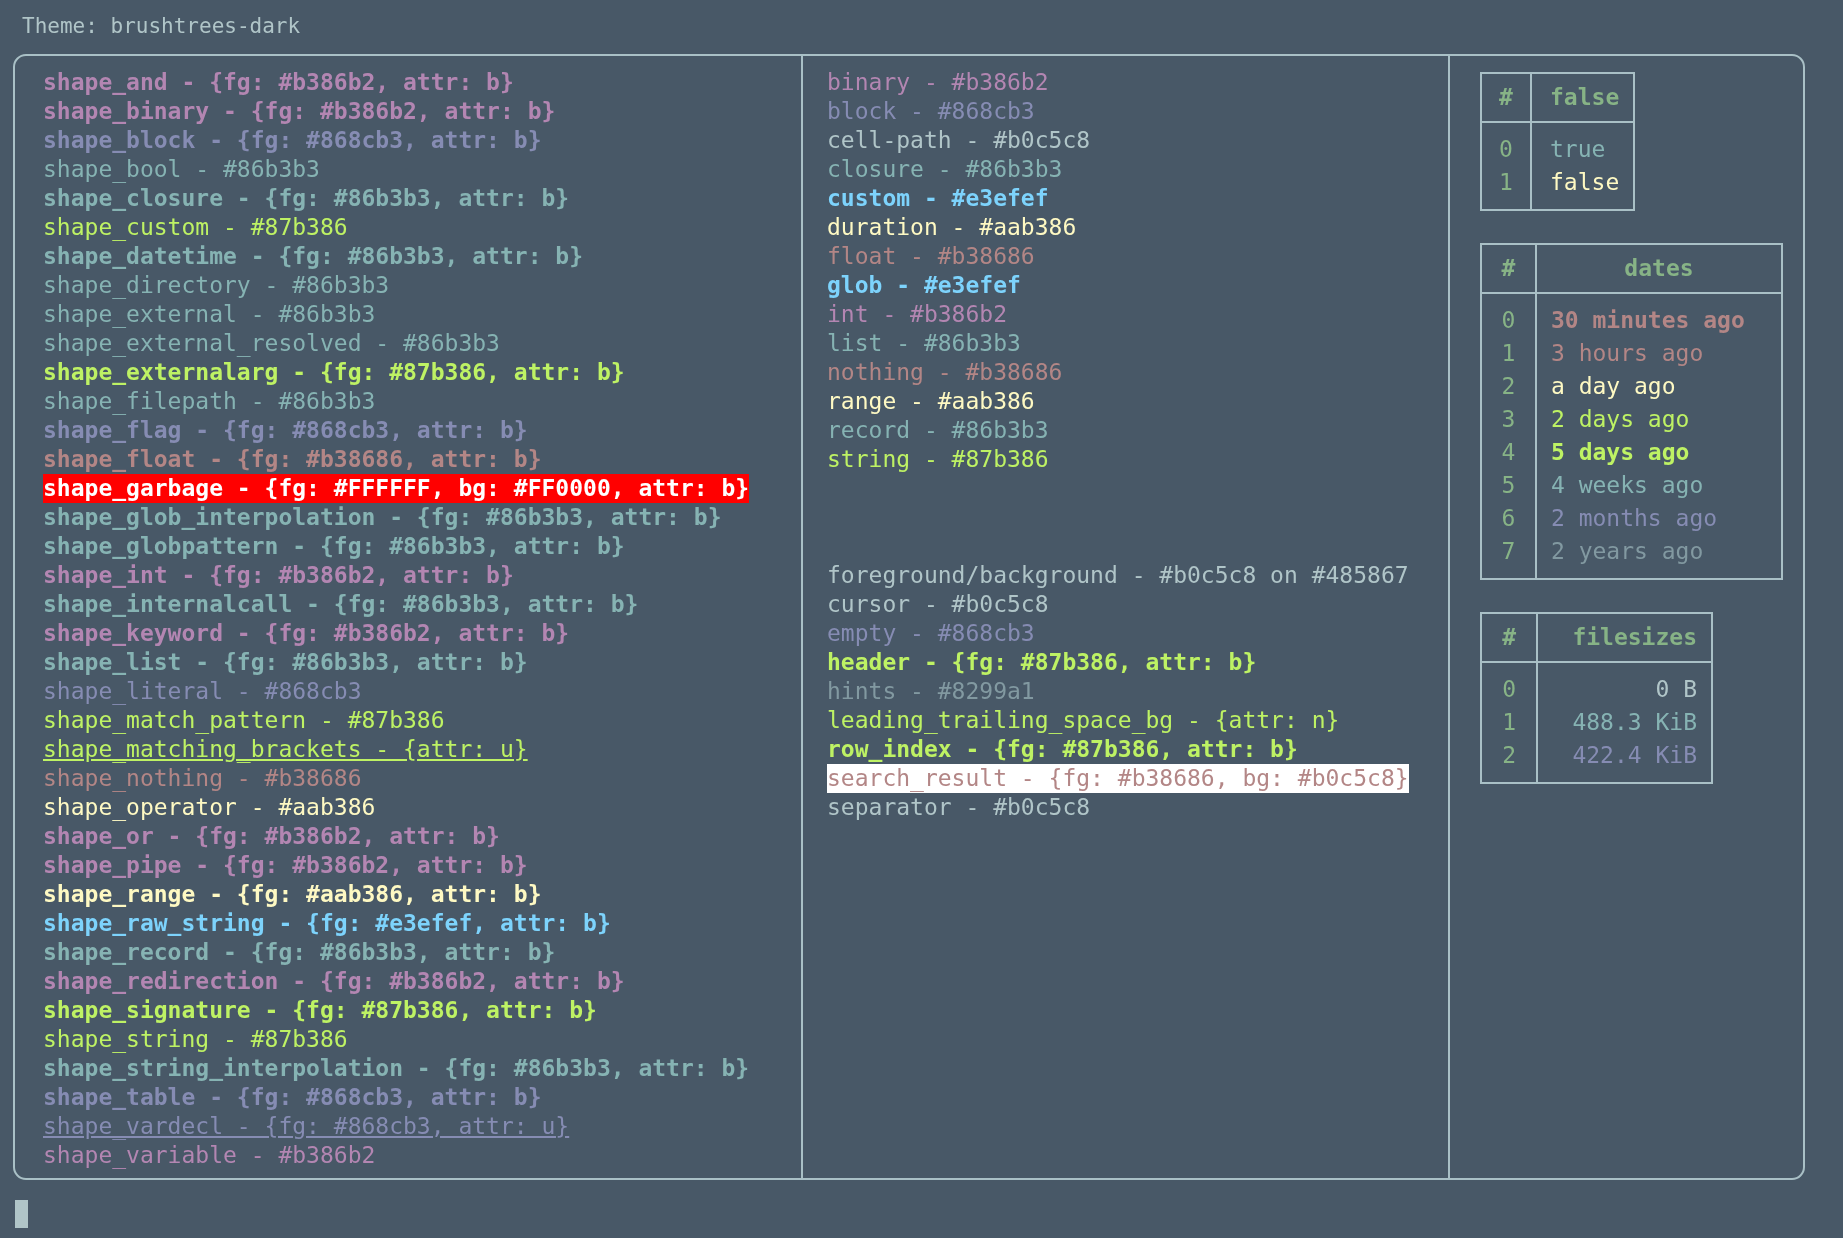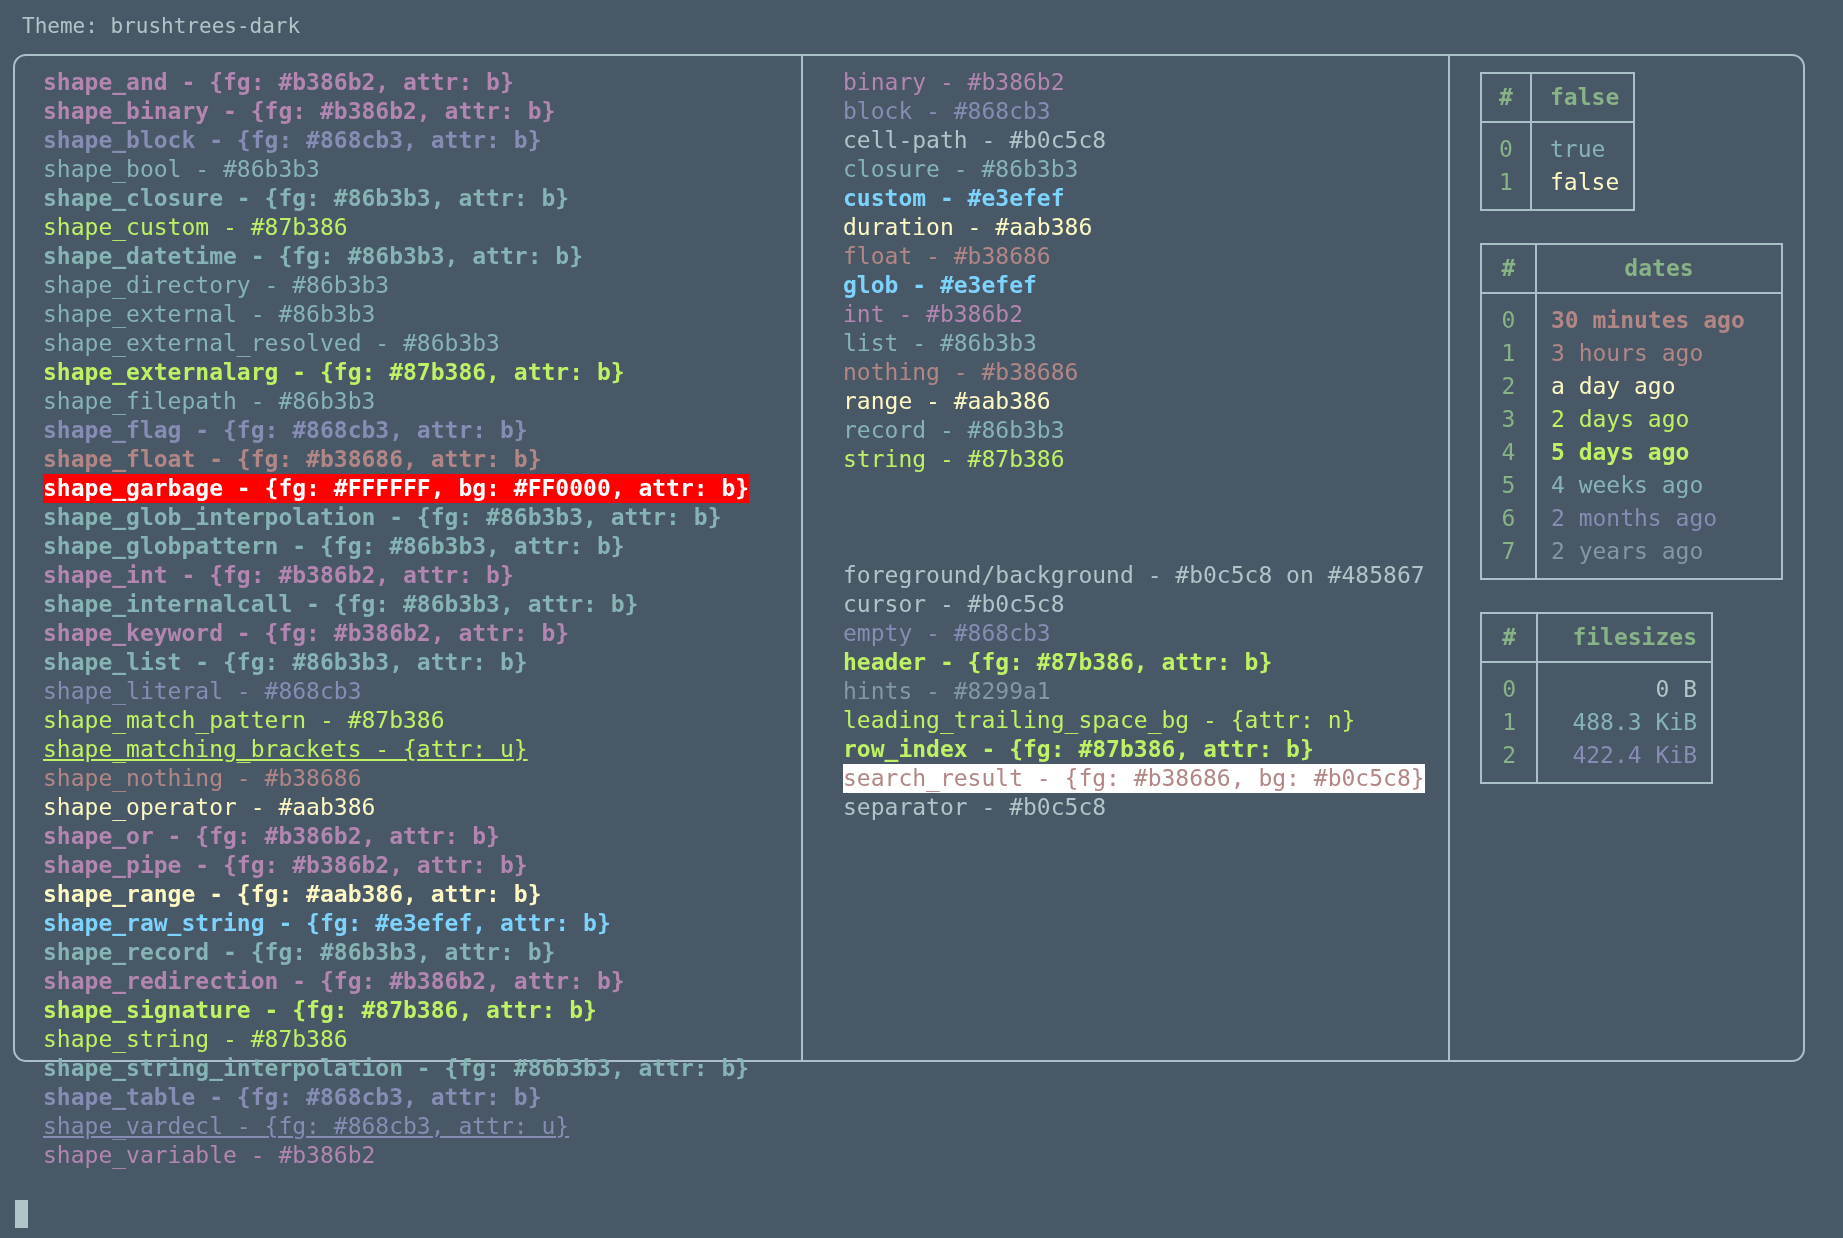--- a/index.html
+++ b/index.html
@@ -24,42 +24,42 @@
     font-size: 21px;
     color: #b0c5c8;
     white-space: pre;
   }
   
   .panel {
     position: absolute;
     left: 13px;
     top: 54px;
     width: 1792px;
-    height: 1008px;
+    height: 1126px;
     border: 2px solid #a9c0c6;
     border-radius: 13px;
     box-sizing: border-box;
   }
   .vdiv {
     position: absolute;
     top: 0;
     bottom: 0;
     width: 2px;
     background: #a9c0c6;
   }
   .vdiv.one { left: 786px; }
   .vdiv.two { left: 1433px; }
 
   .col {
     position: absolute;
     top: 12px;
     white-space: pre;
   }
   .col.left  { left: 28px; }
-  .col.mid   { left: 812px; margin-left: 16px; }
+  .col.mid   { left: 812px; }
 
   .row { white-space: pre; height: 29px; }
 
   
   .c-pink   { color: #b386b2; }
   .c-purple { color: #868cb3; }
   .c-teal   { color: #86b3b3; }
   .c-green  { color: #bef264; }
   .c-salmon { color: #b38686; }
   .c-yellow { color: #fef9c3; }

